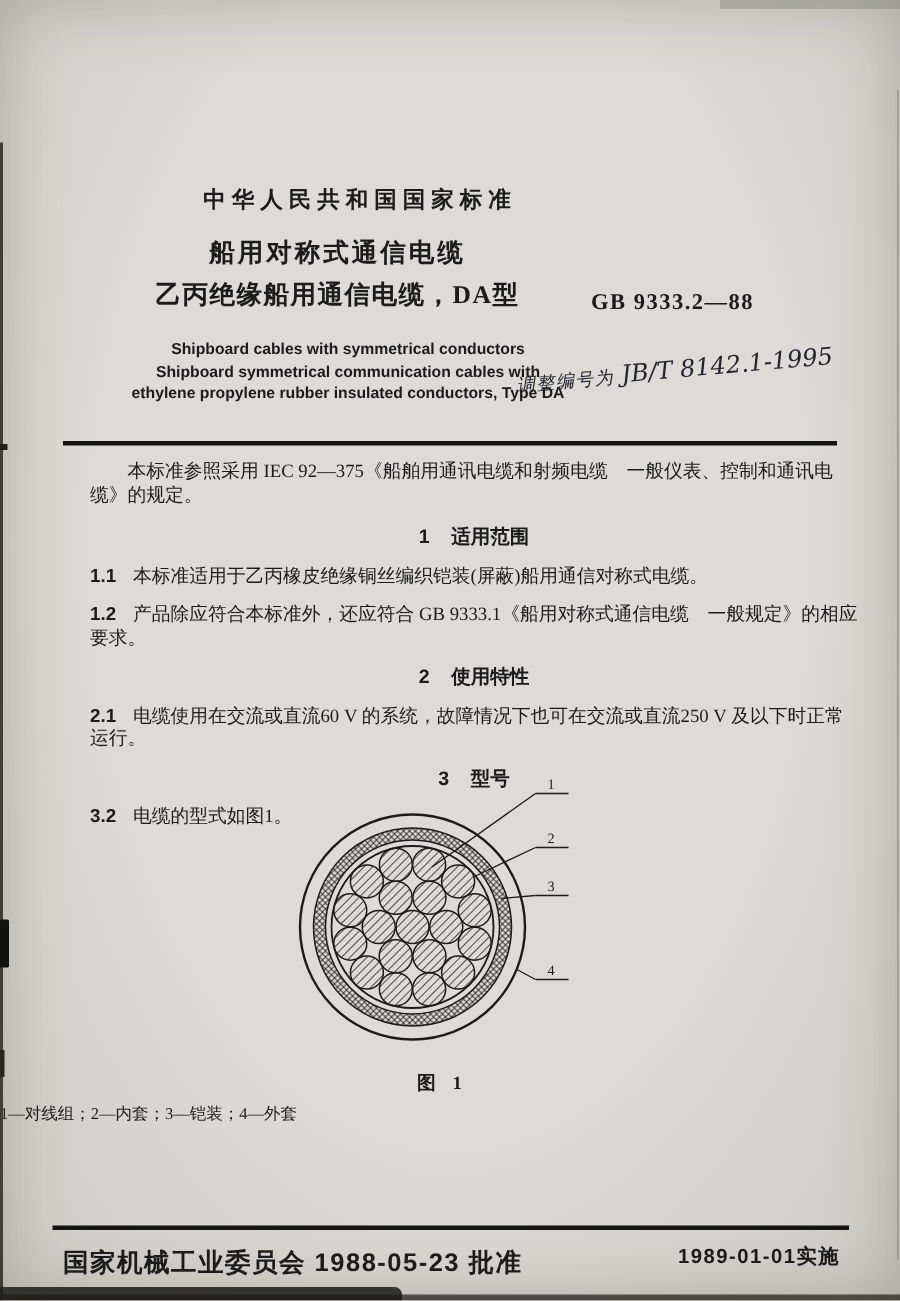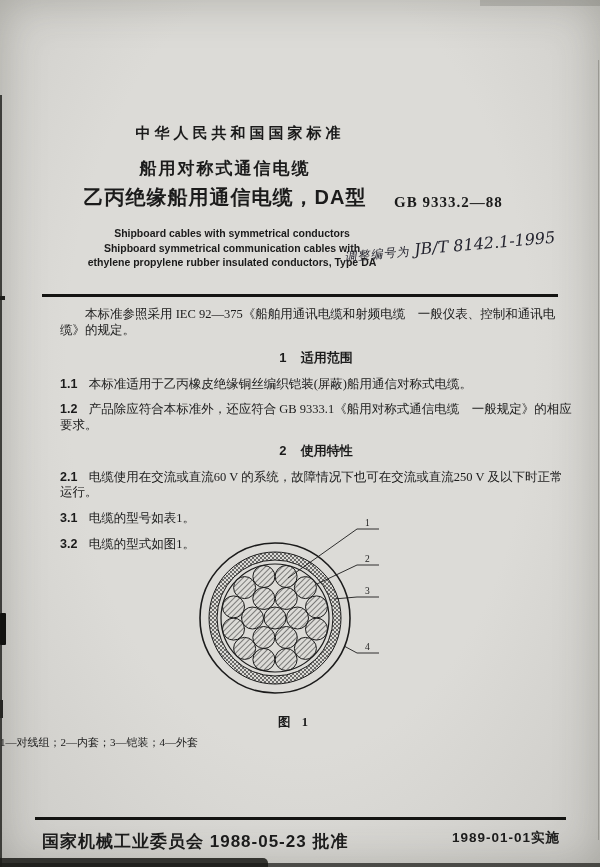--- a/index.html
+++ b/index.html
@@ -28,21 +28,21 @@
 
   
   .std-header {
     position:absolute; top:124px; left:40px; width:400px; text-align:center;
     font-size:15px; font-weight:bold; letter-spacing:4px;
     font-family:"Liberation Sans", sans-serif;
   }
   .title-cn { position:absolute; top:155px; left:0; width:450px; text-align:center;
     font-family:"Liberation Sans", sans-serif; font-weight:bold; }
   .title-cn .t1 { font-size:17px; letter-spacing:2px; line-height:28px; }
-  .title-cn .t2 { font-size:20px; letter-spacing:1px; line-height:28px; }
+  .title-cn .t2 { font-size:17px; letter-spacing:1px; line-height:28px;font-family:Liberation Serif, serif; }
   .std-code {
     position:absolute; top:194px; left:394px; font-size:15px; font-weight:bold;
     letter-spacing:1px; font-family:"Liberation Serif", serif;
   }
   .title-en { position:absolute; top:226px; left:20px; width:424px; text-align:center;
     font-size:10.5px; font-weight:bold; line-height:14.5px;
     font-family:"Liberation Sans", sans-serif; }
   .handwriting {
     position:absolute; top:236px; left:344px; width:230px;
     transform:rotate(-5deg); color:#23232e; font-style:italic;
@@ -126,23 +126,23 @@
       <span class="cl-num">1.2</span><span>产品除应符合本标准外，还应符合 GB 9333.1《船用对称式通信电缆　一般规定》的相应要求。</span>
     </p>
 
     <div class="sec-heading">
       <span class="num">2</span><span>使用特性</span>
     </div>
     <p class="clause">
       <span class="cl-num">2.1</span><span>电缆使用在交流或直流60 V 的系统，故障情况下也可在交流或直流250 V 及以下时正常运行。</span>
     </p>
 
-    <p class="clause">
-      <span class="cl-num">3.1</span><span>电缆的型号如表1。</span>
-    </p>
+    <div class="sec-heading">
+      <span class="num">3</span><span>型号</span>
+    </div>
     <p class="clause">
       <span class="cl-num">3.2</span><span>电缆的型式如图1。</span>
     </p>
   </div>
 
   <svg class="figure-svg" width="200" height="196" viewBox="0 0 200 196">
     <defs>
       <pattern id="hatch" patternUnits="userSpaceOnUse" width="4" height="4" patternTransform="rotate(45)">
         <line x1="0" y1="0" x2="0" y2="4" stroke="#2a2a2a" stroke-width="1.1"></line>
       </pattern>

